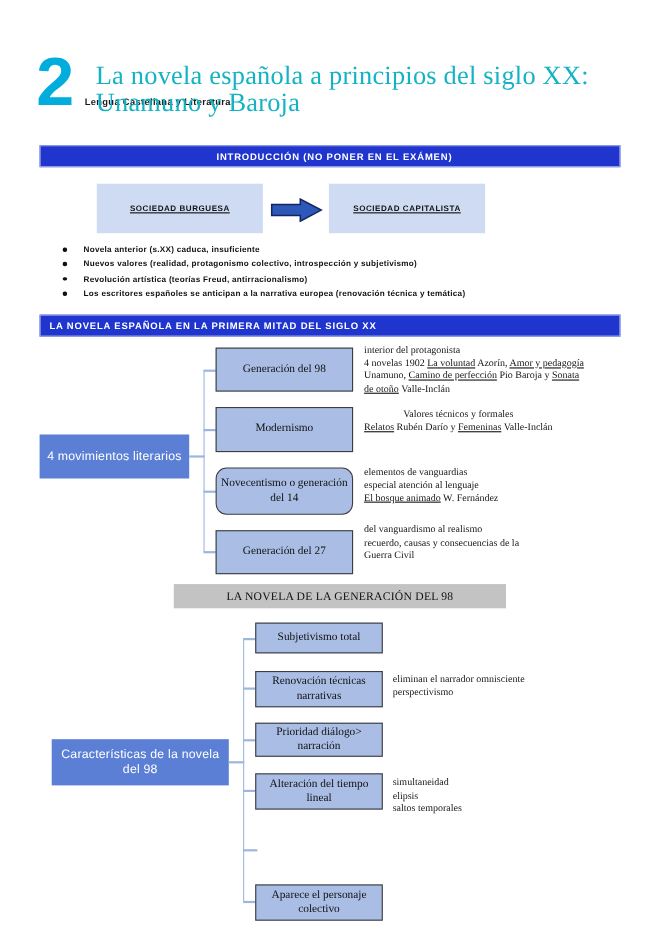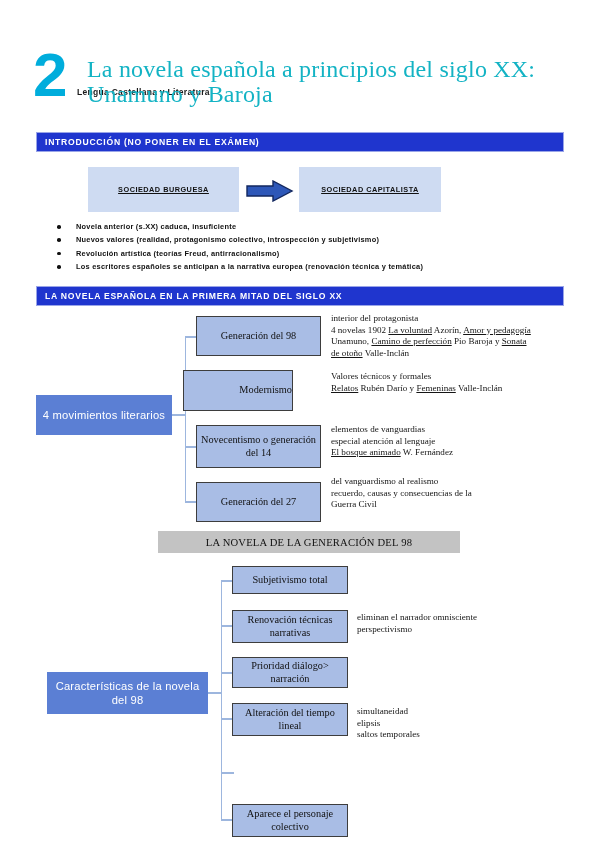--- a/index.html
+++ b/index.html
@@ -71,21 +71,21 @@
   }
   .banner span {
     color: #ffffff;
     font-family: "Liberation Sans", sans-serif;
     font-size: 8.6px;
     font-weight: bold;
     letter-spacing: 0.75px;
     padding-left: 8px;
     white-space: nowrap;
   }
-  #banner-intro { top: 132px; }
+  #banner-intro { top: 132px; justify-content: center; }
   #banner-primera-mitad { top: 286px; }
 
   
   .society-box {
     position: absolute;
     background: #CEDBF2;
     box-sizing: border-box;
     display: flex;
     align-items: center;
     justify-content: center;
@@ -256,37 +256,37 @@
   <div class="connector" style="left:172px; top:414px; width:14px; height:1.6px;"></div>
   <div class="connector" style="left:184.5px; top:337px; width:1.6px; height:165px;"></div>
   <div class="connector" style="left:184.5px; top:336px; width:13px; height:1.6px;"></div>
   <div class="connector" style="left:184.5px; top:390px; width:13px; height:1.6px;"></div>
   <div class="connector" style="left:184.5px; top:446px; width:13px; height:1.6px;"></div>
   <div class="connector" style="left:184.5px; top:501px; width:13px; height:1.6px;"></div>
 
   <div class="node-child" style="left:196px; top:316px; width:125px; height:40px;">
     <span>Generación del 98</span>
   </div>
-  <div class="node-child" style="left:183px; top:370px; width:110px; height:41px;justify-content:flex-end;">
+  <div class="node-child" style="left:196px; top:370px; width:125px; height:41px;">
     <span>Modernismo</span>
   </div>
-  <div class="node-child" style="left:196px; top:425px; width:125px; height:43px;">
+  <div class="node-child" style="left:196px; top:425px; width:125px; height:43px;border-radius:10px;">
     <span>Novecentismo o generación del 14</span>
   </div>
   <div class="node-child" style="left:196px; top:482px; width:125px; height:40px;">
     <span>Generación del 27</span>
   </div>
 
   <div class="note" id="note-generacion-98" style="left:331px; top:313px;">
       <div><span>interior del protagonista</span></div>
       <div><span>4 novelas 1902 </span><u>La voluntad</u><span> Azorín, </span><u>Amor y pedagogía</u></div>
       <div><span>Unamuno, </span><u>Camino de perfección</u><span> Pio Baroja y </span><u>Sonata</u></div>
       <div><u>de otoño</u><span> Valle-Inclán</span></div>
     </div>
-  <div class="note" id="note-modernismo" style="left:331px; top:371px;">
+  <div class="note" id="note-modernismo" style="left:331px; top:371px;text-align:center;">
       <div><span>Valores técnicos y formales</span></div>
       <div><u>Relatos</u><span> Rubén Darío y </span><u>Femeninas</u><span> Valle-Inclán</span></div>
     </div>
   <div class="note" id="note-novecentismo" style="left:331px; top:424px;">
       <div><span>elementos de vanguardias</span></div>
       <div><span>especial atención al lenguaje</span></div>
       <div><u>El bosque animado</u><span> W. Fernández</span></div>
     </div>
   <div class="note" id="note-generacion-27" style="left:331px; top:476px;">
       <div><span>del vanguardismo al realismo</span></div>

